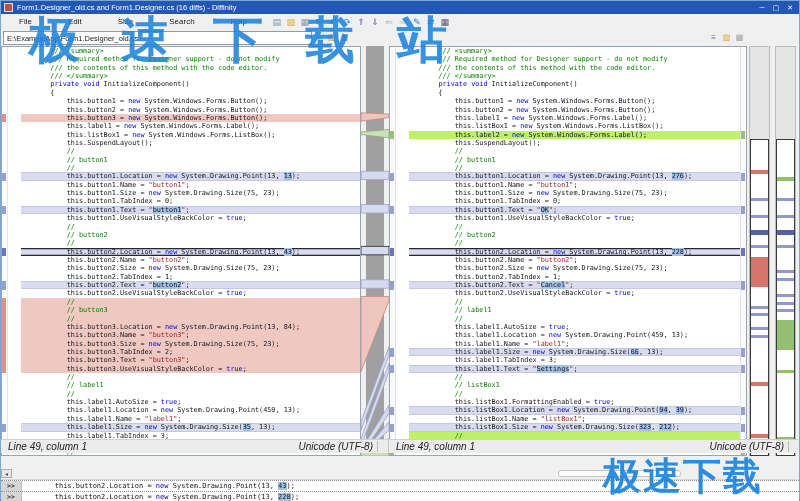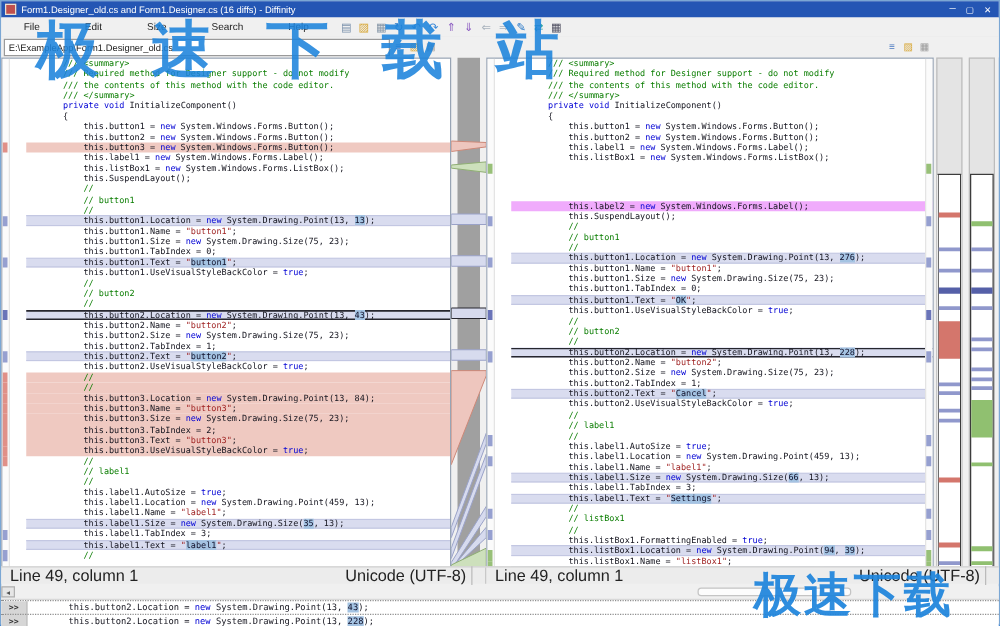--- a/index.html
+++ b/index.html
@@ -30,35 +30,35 @@
   #pane-right{left:388px;width:358px;}
   .tickstrip{position:absolute;top:0;width:5px;height:410px;background:#fbfbfb;border-right:1px solid #e4e4e4;}
   .tickstrip.right-edge{right:0;border-right:none;border-left:1px solid #e4e4e4;}
   .tick{position:absolute;left:0;width:4px;}
   .code{position:absolute;top:0;left:19px;right:0;}
   .code-line{height:8.367px;line-height:8.5px;font-family:"DejaVu Sans Mono",monospace;font-size:6.8px;white-space:pre;padding-left:13px;}
   .n{color:#14141e}.k{color:#0000d4}.c{color:#0a7d00}.s{color:#9c1c1c}
   .h{background:#a4c3e2;color:#10102a;}
   .bg-chg{background:#d9dcef;box-shadow:inset 0 1px 0 #c3c7e2,inset 0 -1px 0 #c3c7e2;}
   .bg-del{background:#efc9c1;}
-  .bg-add{background:#f0abfc;margin-top:30px;}
+  .bg-add{background:#bef264;}
   .bg-cur{background:#d9dcef;box-shadow:inset 0 1.3px 0 #26262e,inset 0 -1.3px 0 #26262e;}
 
   
   #gutter{position:absolute;left:360px;top:45px;width:28px;height:410px;}
 
   
   .mini{position:absolute;top:45px;width:21px;height:410px;background:#e4e4e4;border:1px solid #bcbcbc;box-sizing:border-box;}
   #mini-left{left:748px;}
   #mini-right{left:774px;}
   .mini-viewport{position:absolute;left:0;width:100%;background:#fff;border-top:1.3px solid #3c3c3c;border-bottom:1.3px solid #3c3c3c;box-shadow:inset 1px 0 0 #3c3c3c,inset -1px 0 0 #3c3c3c;box-sizing:border-box;}
   .mini-mark{position:absolute;left:1px;right:1px;}
 
   
-  #statusbar{position:absolute;left:0;top:452px;width:100%;height:13px;background:#ececec;border-top:1px solid #d0d0d0;font-size:13px;color:#222;}
+  #statusbar{position:absolute;left:0;top:438px;width:100%;height:13px;background:#ececec;border-top:1px solid #d0d0d0;font-size:10px;color:#222;font-style:italic;}
   .status-half{position:absolute;top:0;height:13px;display:flex;align-items:center;}
   .status-left-half{left:0;width:387px;border-right:1px solid #c8c8c8;}
   .status-right-half{left:388px;right:0;}
   .status-line{padding-left:7px;}
   .status-enc{margin-left:auto;padding-right:4px;border-right:1px solid #bbb;margin-right:10px;padding-left:6px;}
 
   
   #scrollrow{position:absolute;left:0;top:468px;width:100%;height:10px;background:#f0f0f0;border-bottom:1px solid #d8d8d8;}
   #scroll-left-btn{position:absolute;left:0;top:0;width:11px;height:9px;background:#e6e6e6;border:1px solid #b0b0b0;box-sizing:border-box;font-size:6px;color:#555;display:flex;align-items:center;justify-content:center;}
   #scroll-thumb{position:absolute;left:557px;top:1px;width:123px;height:7px;background:#fcfcfc;border:1px solid #c4c4c4;border-radius:3px;box-sizing:border-box;}
@@ -168,20 +168,21 @@
         <div class="code-line"><span class="c">        //</span></div>
         <div class="code-line"><span class="c">        // button2</span></div>
         <div class="code-line"><span class="c">        //</span></div>
         <div class="code-line bg-cur"><span class="n">        this.button2.Location = </span><span class="k">new</span><span class="n"> System.Drawing.Point(13, </span><span class="h">43</span><span class="n">);</span></div>
         <div class="code-line"><span class="n">        this.button2.Name = </span><span class="s">"button2"</span><span class="n">;</span></div>
         <div class="code-line"><span class="n">        this.button2.Size = </span><span class="k">new</span><span class="n"> System.Drawing.Size(75, 23);</span></div>
         <div class="code-line"><span class="n">        this.button2.TabIndex = 1;</span></div>
         <div class="code-line bg-chg"><span class="n">        this.button2.Text = </span><span class="s">"</span><span class="h">button2</span><span class="s">"</span><span class="n">;</span></div>
         <div class="code-line"><span class="n">        this.button2.UseVisualStyleBackColor = </span><span class="k">true</span><span class="n">;</span></div>
         <div class="code-line bg-del"><span class="c">        //</span></div>
+        <div class="code-line bg-del"><span class="c">        // button3</span></div>
         <div class="code-line bg-del"><span class="c">        //</span></div>
         <div class="code-line bg-del"><span class="n">        this.button3.Location = </span><span class="k">new</span><span class="n"> System.Drawing.Point(13, 84);</span></div>
         <div class="code-line bg-del"><span class="n">        this.button3.Name = </span><span class="s">"button3"</span><span class="n">;</span></div>
         <div class="code-line bg-del"><span class="n">        this.button3.Size = </span><span class="k">new</span><span class="n"> System.Drawing.Size(75, 23);</span></div>
         <div class="code-line bg-del"><span class="n">        this.button3.TabIndex = 2;</span></div>
         <div class="code-line bg-del"><span class="n">        this.button3.Text = </span><span class="s">"button3"</span><span class="n">;</span></div>
         <div class="code-line bg-del"><span class="n">        this.button3.UseVisualStyleBackColor = </span><span class="k">true</span><span class="n">;</span></div>
         <div class="code-line"><span class="c">        //</span></div>
         <div class="code-line"><span class="c">        // label1</span></div>
         <div class="code-line"><span class="c">        //</span></div>

